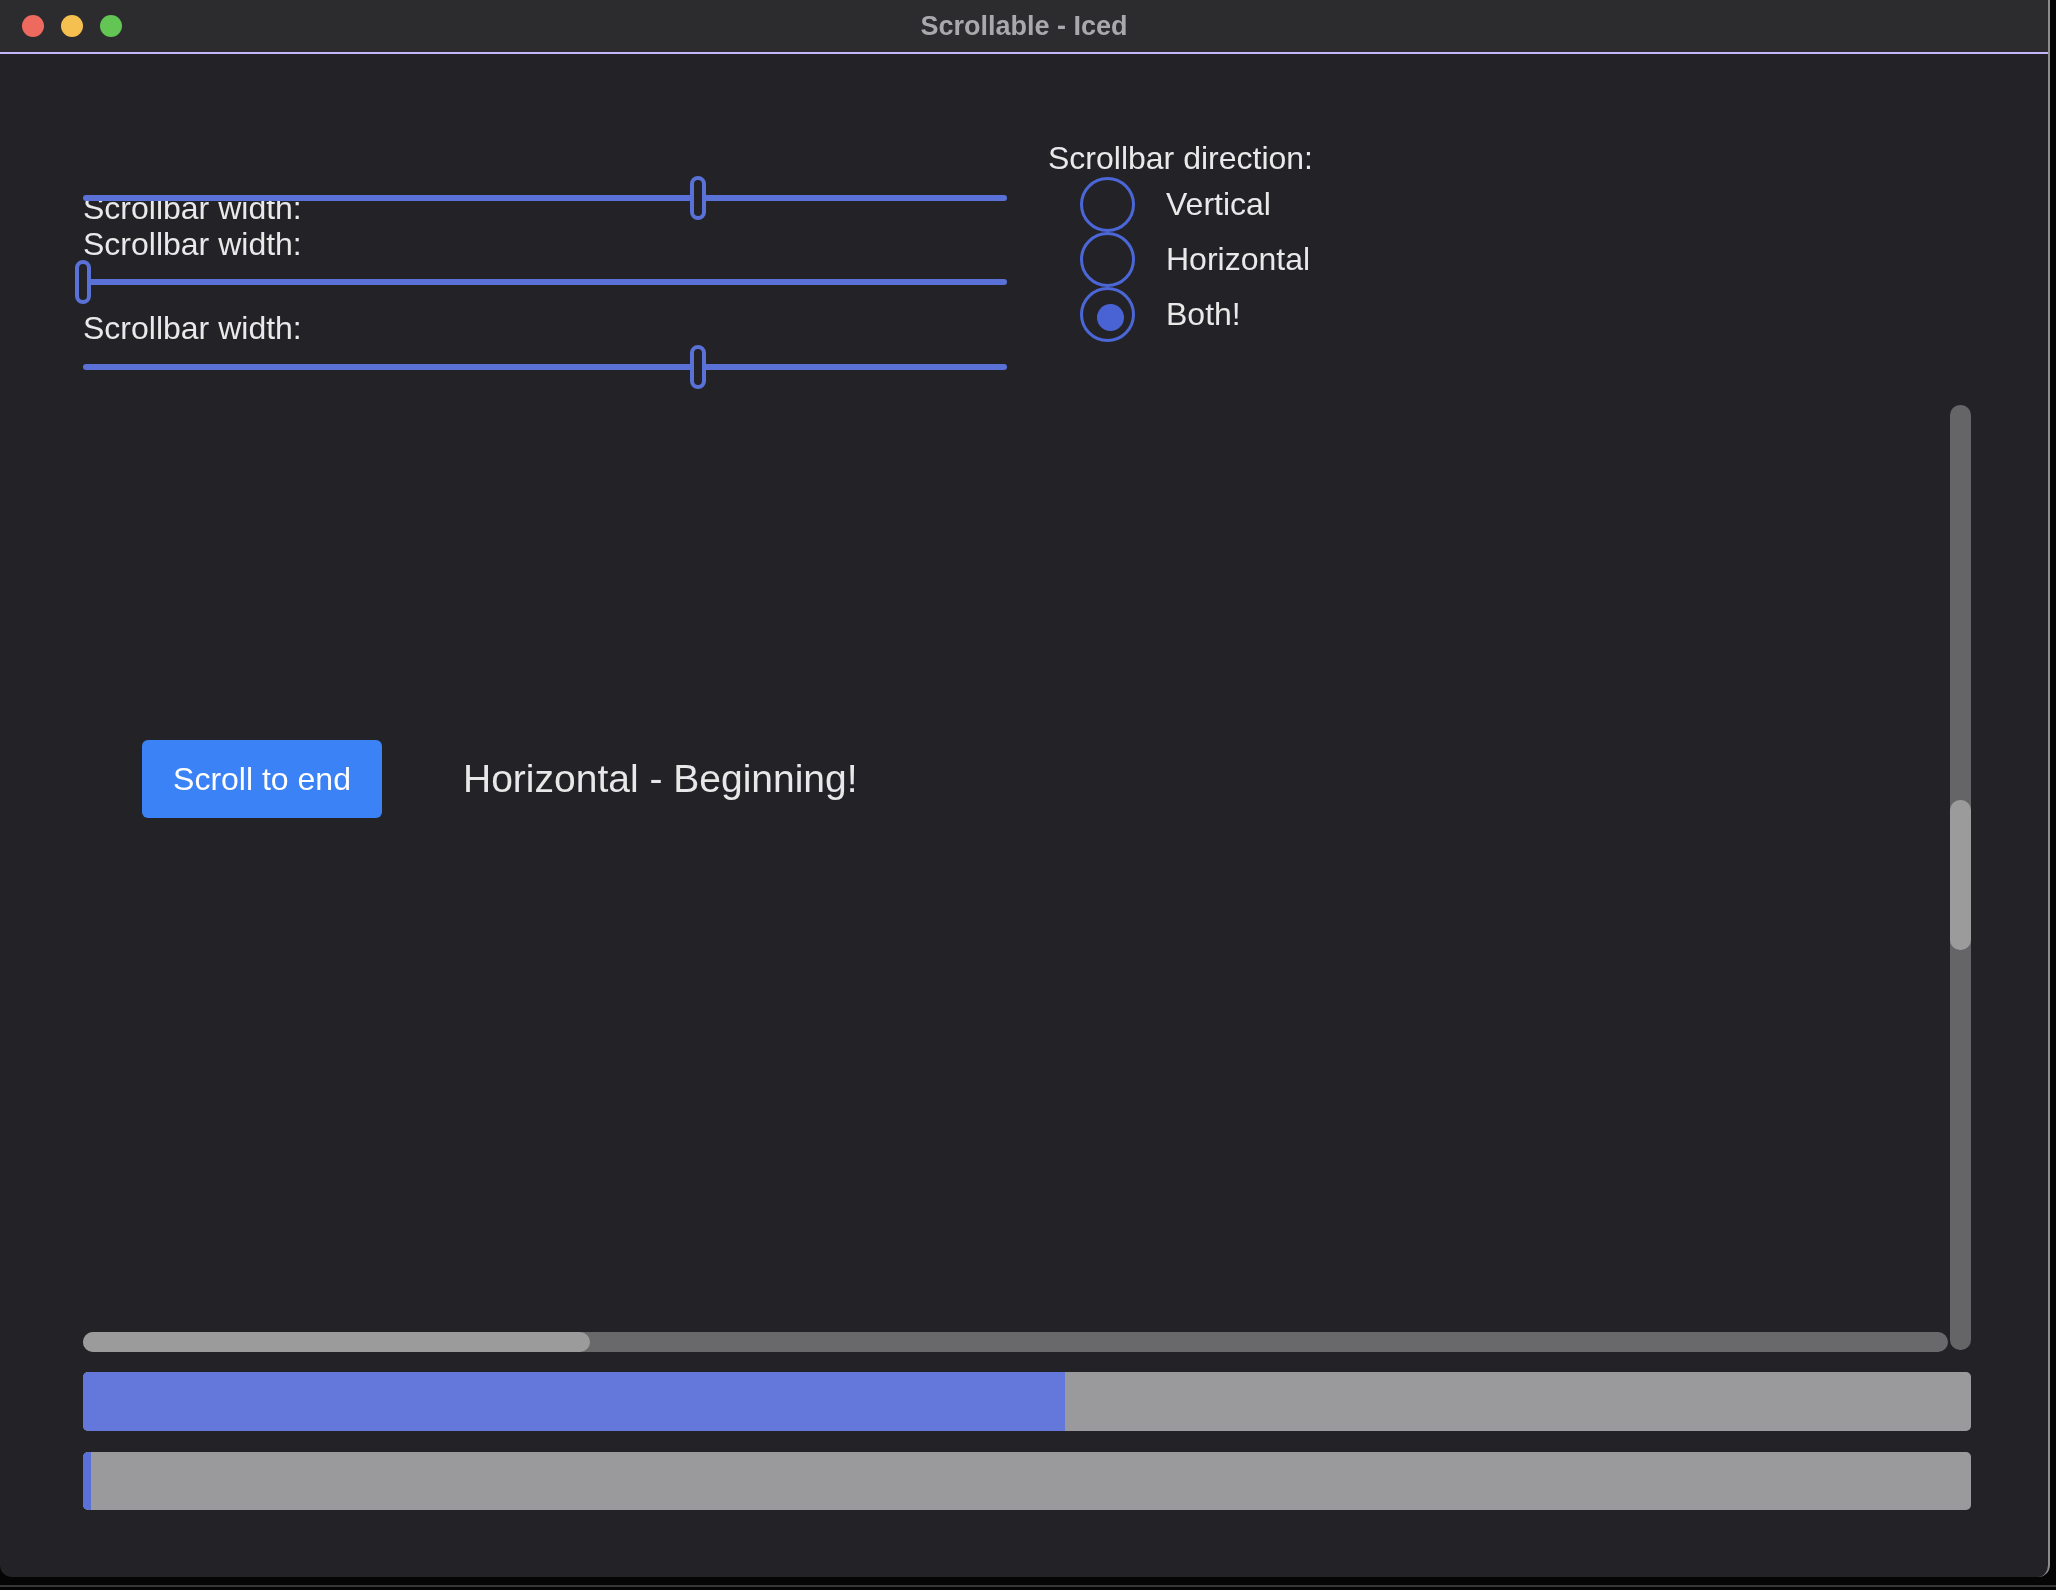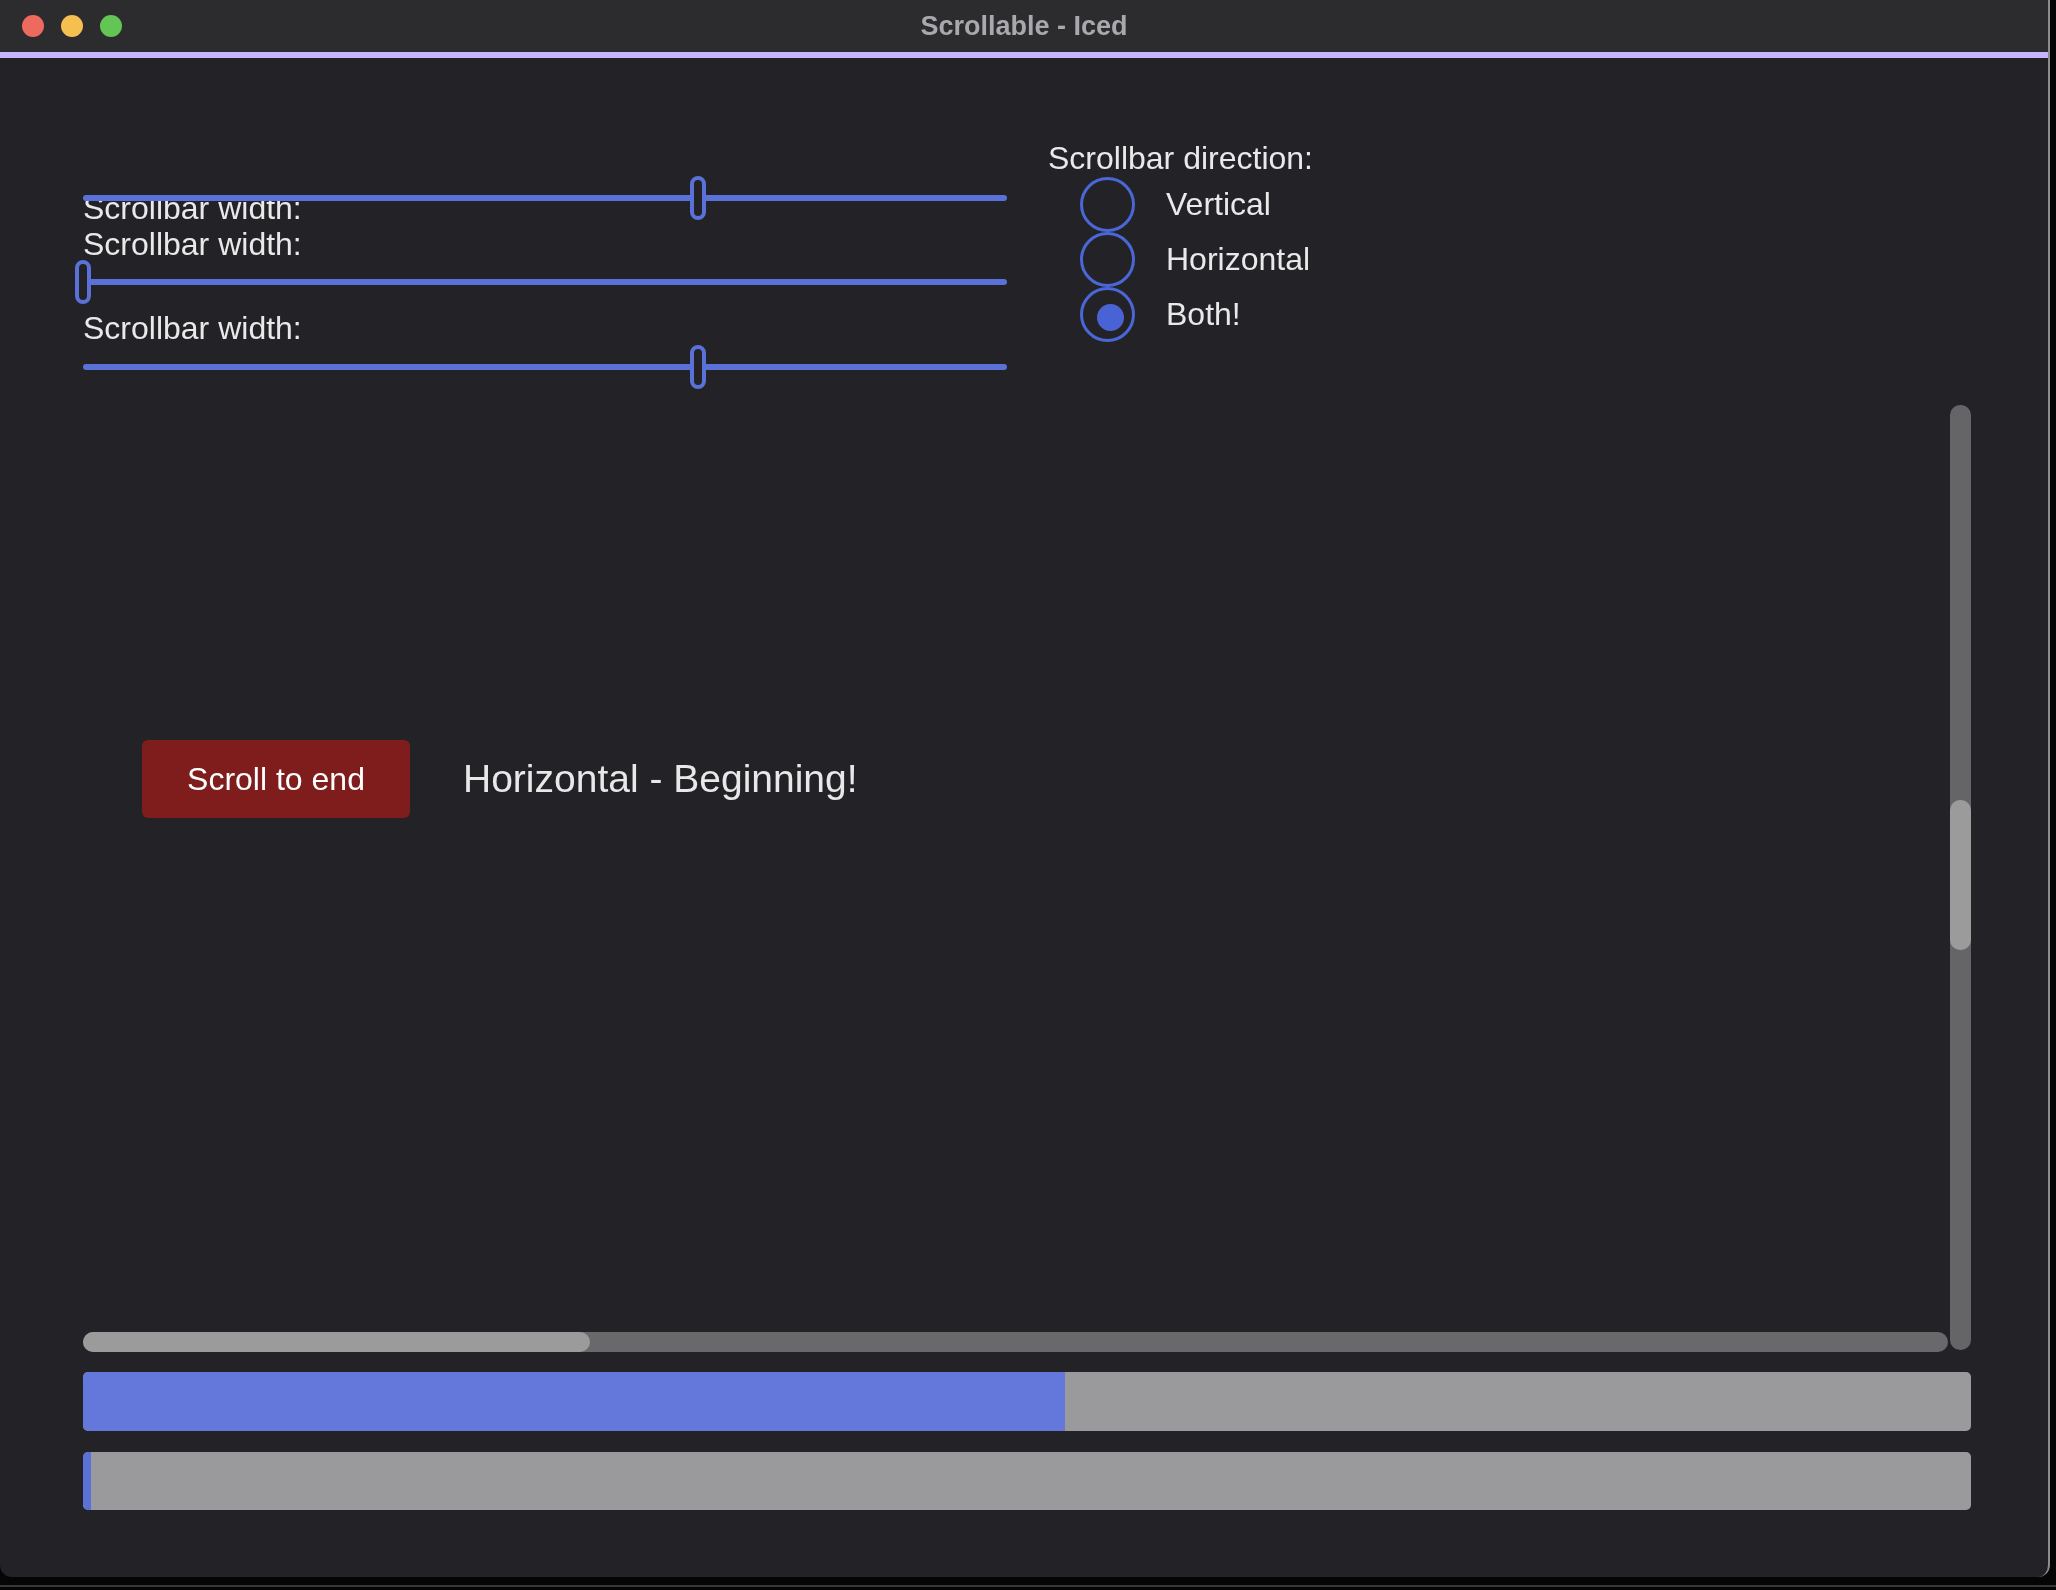--- a/index.html
+++ b/index.html
@@ -1,21 +1,21 @@
 <!DOCTYPE html>
 <html><head>
 <meta charset="utf-8">
 <style>
   html,body{margin:0;padding:0;width:2056px;height:1590px;background:#050505;
     font-family:"Liberation Sans",sans-serif;}
   .window{position:absolute;left:0;top:0;width:2048px;height:1577px;background:#232327;
     border-right:2px solid #8c8c8c;border-radius:0 0 12px 12px;overflow:hidden;}
   
   .titlebar{position:absolute;left:0;top:0;right:0;height:52px;background:#2c2c2e;
-    border-bottom:6px solid #c4b5fd;}
+    border-bottom:2px solid #c4b5fd;}
   .title{position:absolute;left:0;width:100%;top:0;line-height:52px;text-align:center;
     font-weight:bold;font-size:27px;color:#a9a9ad;}
   .light{position:absolute;top:15px;width:22px;height:22px;border-radius:50%;border:none;padding:0;}
   .light.close{left:22px;background:#ee6a5f;}
   .light.min{left:61px;background:#f5c04f;}
   .light.zoomb{left:100px;background:#62c554;}
   
   .lbl{position:absolute;font-size:32px;color:#e9e9e9;white-space:nowrap;}
   
   .slider{position:absolute;left:83px;width:924px;height:44px;}
@@ -24,22 +24,22 @@
     border:4px solid #5a72d8;background:#232327;box-sizing:border-box;}
   
   .radio-row{position:absolute;left:1080px;width:330px;height:55px;}
   .radio-circle{position:absolute;left:0;top:0;width:55px;height:55px;border-radius:50%;
     border:3px solid #4b66d6;box-sizing:border-box;}
   .radio-dot{position:absolute;left:14px;top:14px;width:27px;height:27px;border-radius:50%;
     background:#4a63d4;display:none;}
   .radio-dot.on{display:block;}
   .radio-label{position:absolute;left:86px;top:0;line-height:55px;font-size:32px;color:#e9e9e9;white-space:nowrap;}
   
-  .btn{position:absolute;left:142px;top:740px;width:268px;height:78px;border:none;
-    border-radius:6px;background:#7f1d1d;color:#ffffff;font-size:32px;
+  .btn{position:absolute;left:142px;top:740px;width:240px;height:78px;border:none;
+    border-radius:6px;background:#3b82f6;color:#ffffff;font-size:32px;
     font-family:"Liberation Sans",sans-serif;}
   .status{position:absolute;left:463px;top:740px;height:78px;line-height:78px;
     font-size:39px;color:#e8e8e8;white-space:nowrap;}
   
   .vtrack{position:absolute;left:1950px;top:405px;width:21px;height:945px;
     border-radius:10px;background:#656568;}
   .vthumb{position:absolute;left:0;width:21px;border-radius:10px;background:#9b9b9b;}
   .htrack{position:absolute;left:83px;top:1332px;width:1865px;height:20px;
     border-radius:10px;background:#69696c;}
   .hthumb{position:absolute;top:0;height:20px;border-radius:10px;background:#9b9b9b;}

